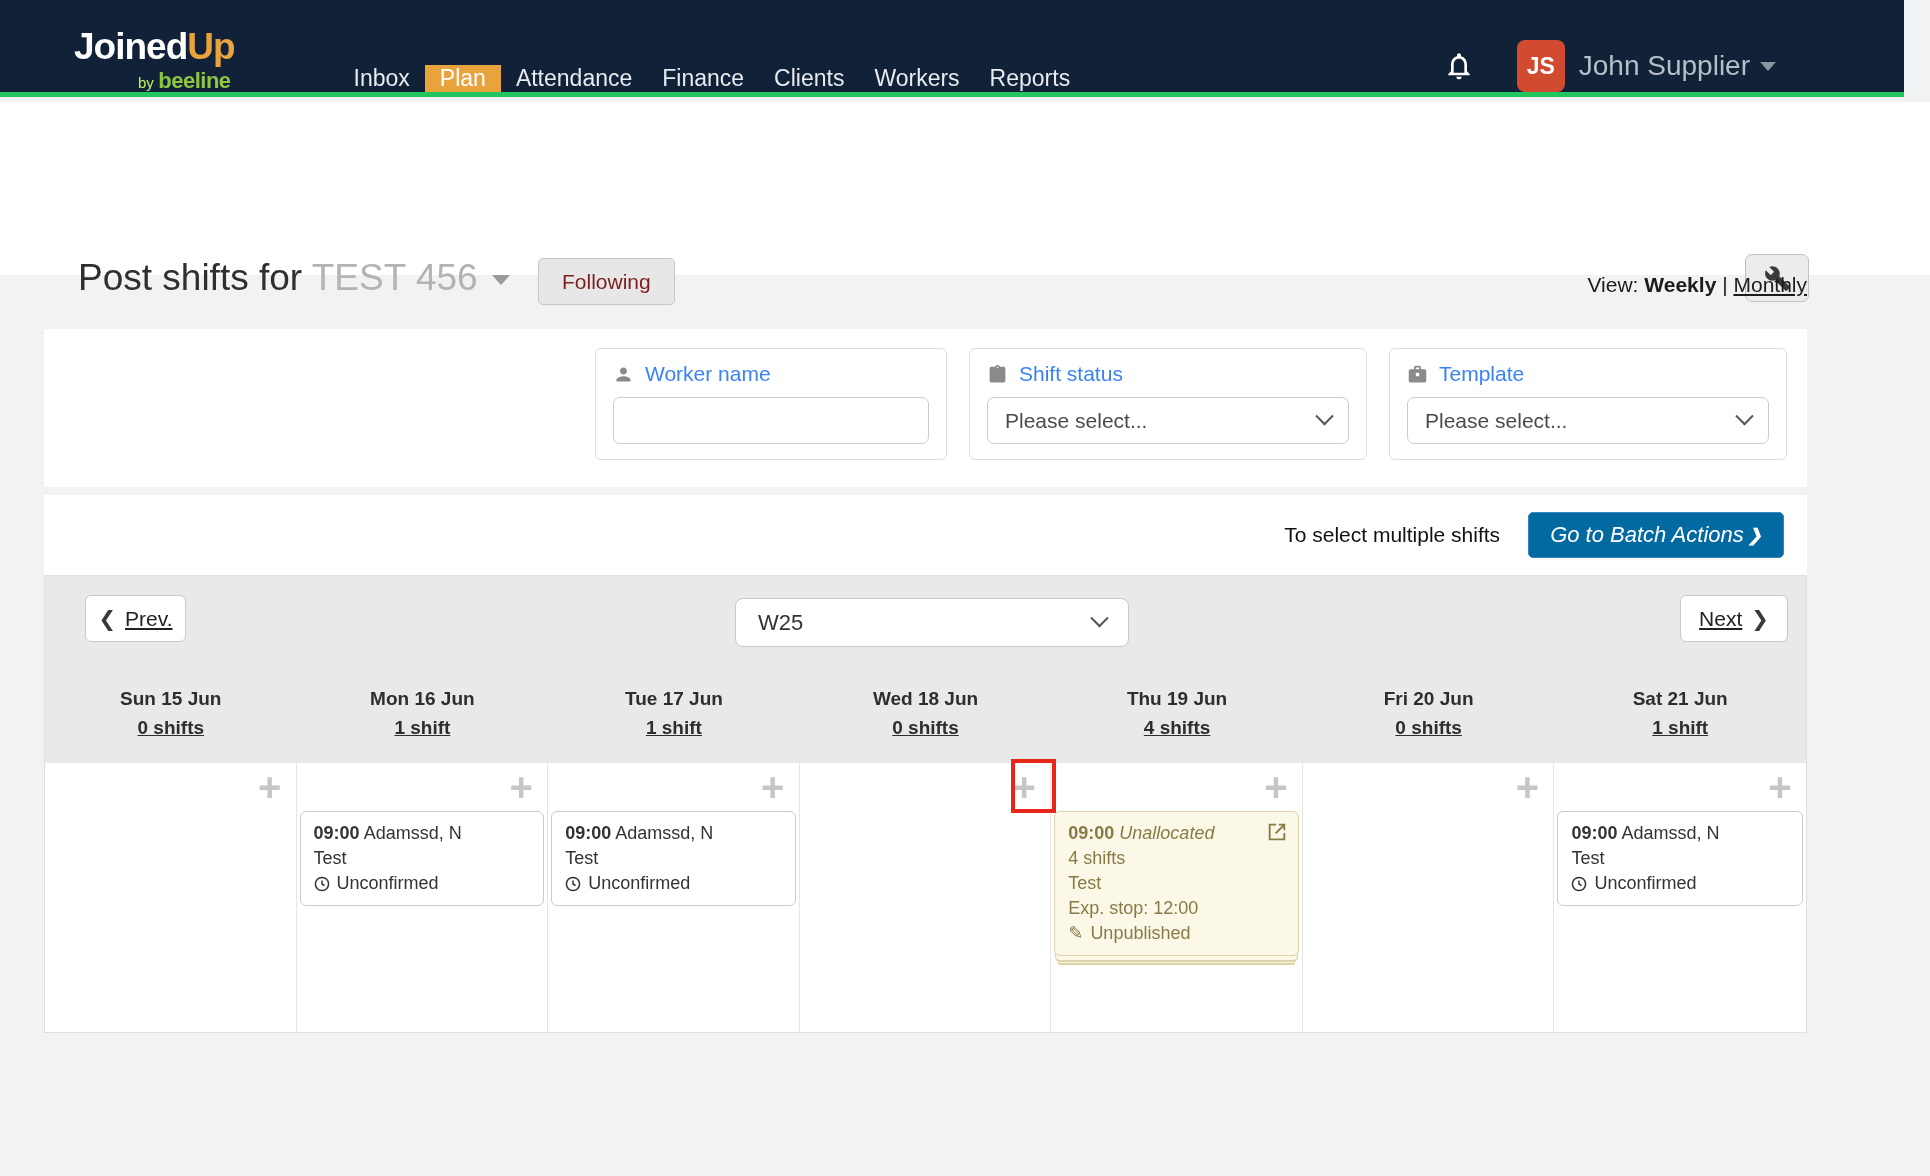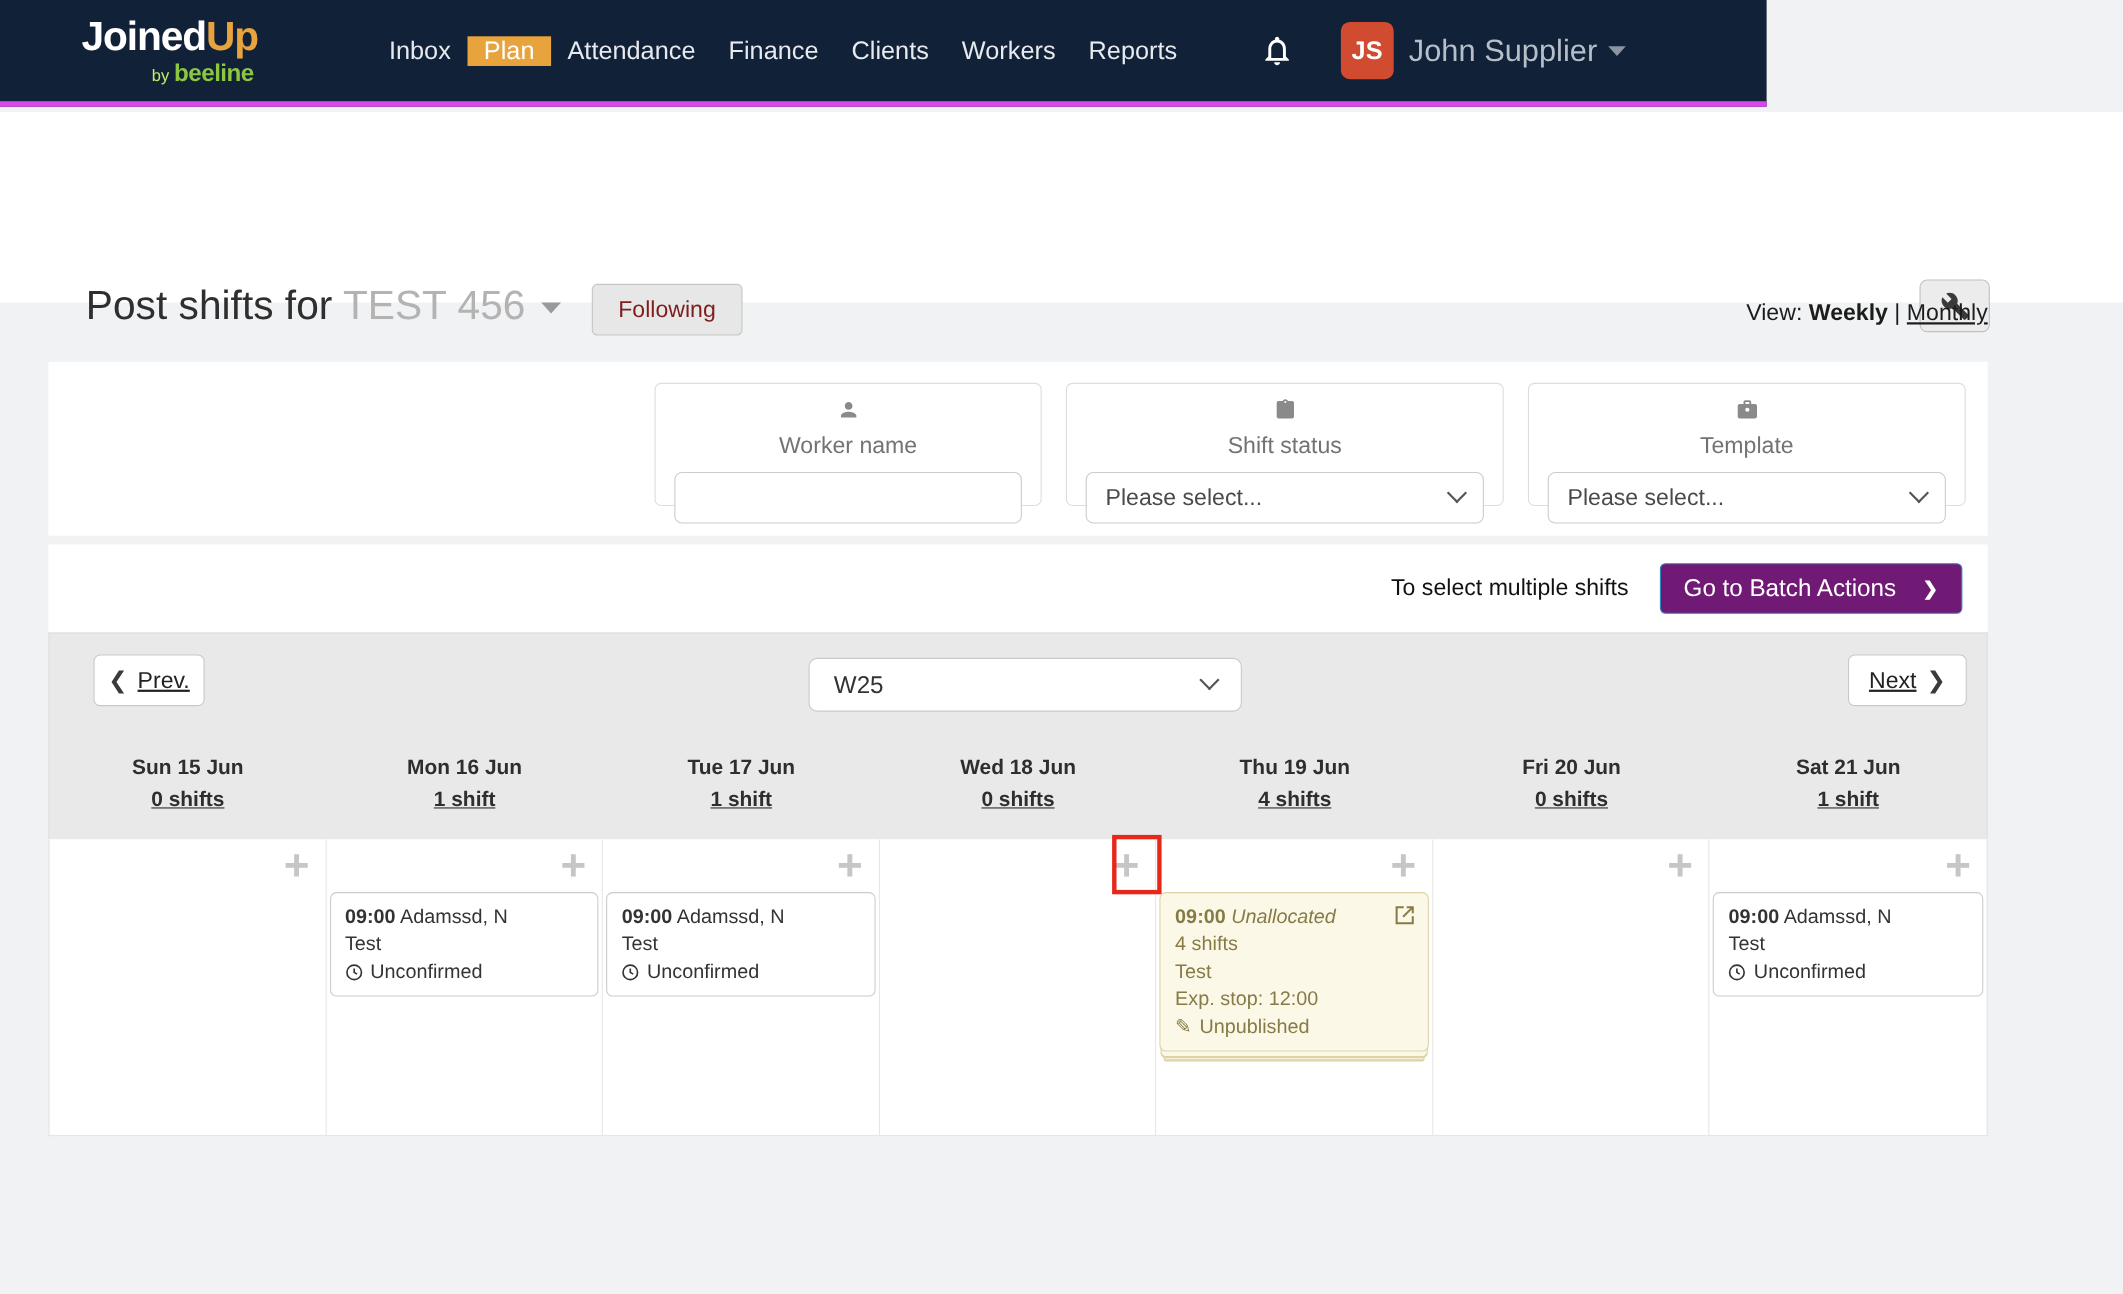--- a/index.html
+++ b/index.html
@@ -1,22 +1,22 @@
 <!DOCTYPE html>
 <html><head>
 <meta charset="utf-8">
 <style>
   * { margin:0; padding:0; box-sizing:border-box; }
   html,body { width:1930px; height:1176px; }
   body { font-family:"Liberation Sans", sans-serif; background:#f1f2f3; }
   .page { position:relative; width:1930px; height:1176px; overflow:hidden; background:#f1f2f3; }
 
   
-  .navbar { position:absolute; top:0; left:0; width:1606px; height:97px;
-    background:#102138; border-bottom:5px solid #d946ef; display:flex; align-items:center; }
+  .navbar { position:absolute; top:0; left:0; width:1904px; height:97px;
+    background:#102138; border-bottom:5px solid #22c55e; display:flex; align-items:flex-end; }
   .logo { margin-left:74px; display:flex; flex-direction:column; justify-content:center; line-height:1.05; cursor:pointer; }
   .logo-top { font-size:37px; font-weight:bold; color:#ffffff; letter-spacing:-1px; }
   .logo-top .up { color:#e8a33d; }
   .logo-bottom { text-align:right; padding-right:4px; margin-top:2px; }
   .logo-bottom .by { font-size:15px; color:#bef264; }
   .logo-bottom .beeline { font-size:22px; font-weight:bold; color:#8dc63f; letter-spacing:-0.5px; }
   .nav-menu { display:flex; align-items:stretch; margin-left:104px; font-size:23px; }
   .nav-item { display:flex; align-items:center; padding:0 15px; color:#e7eaee; cursor:pointer; white-space:nowrap; }
   .nav-item.active { background:#e8a33d; color:#ffffff; }
   .nav-right { margin-left:auto; margin-right:128px; display:flex; align-items:center; }
@@ -47,37 +47,37 @@
 
   
   .filter-panel { position:absolute; left:44px; top:329px; width:1763px; height:158px; background:#ffffff; }
   .summary { position:absolute; left:36px; top:16px; font-size:21px; color:#2d2d2d; line-height:37px; }
   .summary b { font-weight:bold; }
   .filter-box { position:absolute; top:19px; height:112px; background:#fff;
     border:1px solid #ddd; border-radius:6px; padding:13px 17px; }
   .filter-box.worker { left:551px; width:352px; }
   .filter-box.status { left:925px; width:398px; }
   .filter-box.template { left:1345px; width:398px; }
-  .filter-label { display:flex; align-items:center; gap:11px; font-size:21px; color:#737373;flex-direction:column; }
+  .filter-label { display:flex; align-items:center; gap:11px; font-size:21px; color:#3b82f6; }
   .filter-label svg { flex:none; }
   .filter-control { margin-top:11px; }
   .text-input { width:100%; height:47px; border:1px solid #ccc; border-radius:7px;
     font-size:20px; padding:0 14px; font-family:inherit; color:#333; outline:none; }
   .select { width:100%; height:47px; border:1px solid #ccc; border-radius:7px; background:#fff;
     display:flex; align-items:center; justify-content:space-between; padding:0 17px;
     font-size:21px; color:#4a4a4a; cursor:pointer; }
   .chev-down { width:13px; height:13px; border-right:2px solid #555; border-bottom:2px solid #555;
     transform:rotate(45deg) translate(-3px,-3px); }
 
   
   .batch-band { position:absolute; left:44px; top:495px; width:1763px; height:80px; background:#ffffff;
     display:flex; align-items:center; justify-content:flex-end; padding-right:23px; }
   .batch-hint { font-size:21px; color:#111; margin-right:28px; }
-  .batch-btn { height:46px; padding:0 21px; background:#701a75; border:1px solid #3186bb; border-radius:5px;
-    color:#fff; font-size:22px; display:flex; align-items:center; gap:24px; cursor:pointer; font-family:inherit; }
+  .batch-btn { height:46px; padding:0 21px; background:#0369a1; border:1px solid #3186bb; border-radius:5px;
+    color:#fff; font-size:22px; display:flex; align-items:center; gap:4px; cursor:pointer; font-family:inherit;font-style:italic; }
   .batch-btn .chev-glyph { font-size:17px; font-weight:bold; }
 
   
   .week-strip { position:absolute; left:44px; top:575px; width:1763px; height:188px; background:#e9e9e9;
     border:1px solid #e0e0e0; border-bottom:none; }
   .prev-btn { position:absolute; left:40px; top:19px; width:101px; height:47px; background:#fff;
     border:1px solid #c9c9c9; border-radius:6px; display:flex; align-items:center; justify-content:center;
     gap:9px; font-size:21px; color:#222; cursor:pointer; font-family:inherit; }
   .next-btn { position:absolute; left:1635px; top:19px; width:108px; height:47px; background:#fff;
     border:1px solid #c9c9c9; border-radius:6px; display:flex; align-items:center; justify-content:center;

